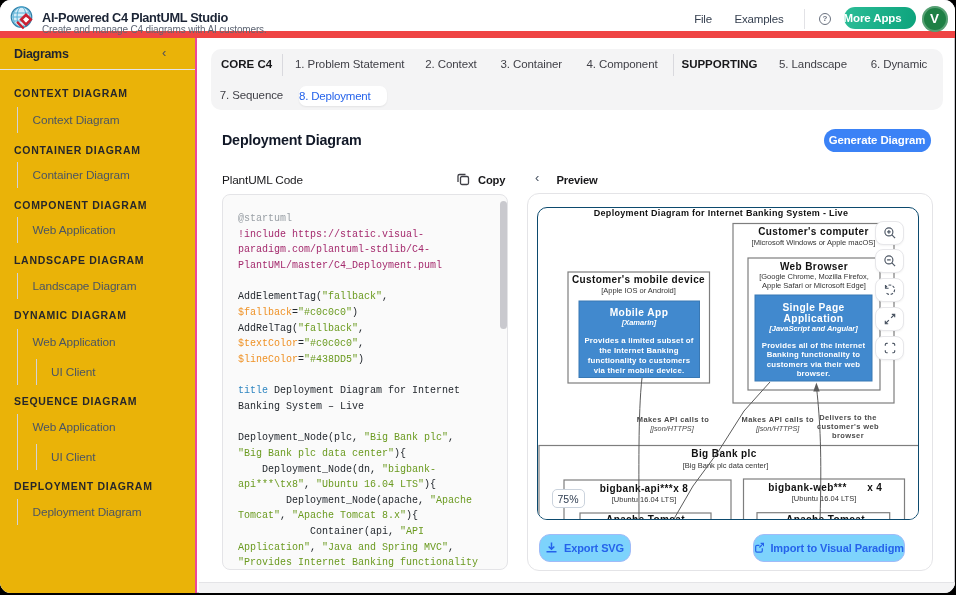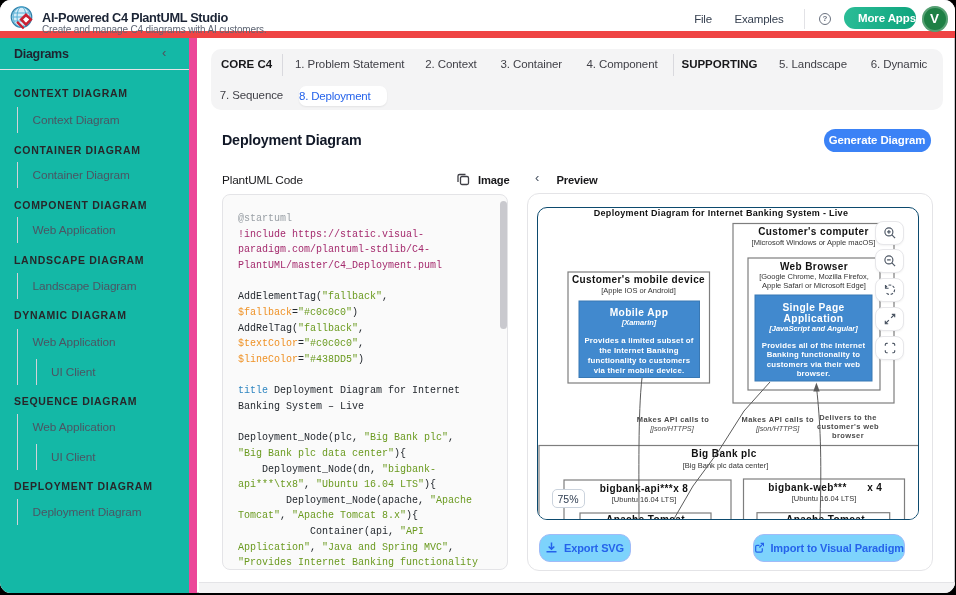--- a/index.html
+++ b/index.html
@@ -8,24 +8,24 @@
 .win{position:absolute;left:0;top:0;width:955px;height:593px;background:#fff;border-radius:11px;overflow:hidden;box-shadow:inset 0 0 0 1px #c6c6cb}
 .abs{position:absolute}
 .ctr{transform:translateX(-50%)}
 
 .header{position:absolute;left:0;top:0;width:100%;height:38px;background:#fff;border-bottom:7px solid #ef4444}
 .h-title{position:absolute;left:42px;top:10px;font-size:12.8px;font-weight:700;color:#1b2435;letter-spacing:-.35px}
 .h-sub{position:absolute;left:42px;top:24px;font-size:10px;color:#5f6674;letter-spacing:-.15px}
 .h-link{position:absolute;top:13px;font-size:11.5px;color:#374151;font-weight:500;letter-spacing:-.2px}
 .h-sep{position:absolute;left:804px;top:9px;width:1px;height:20px;background:#e2e2e6}
 .h-help{position:absolute;left:819px;top:13px;width:12px;height:12px;border:1.4px solid #6b7280;border-radius:50%;color:#6b7280;font-size:8px;font-weight:700;text-align:center;line-height:9px}
-.h-more{position:absolute;left:843.5px;top:6.5px;width:72.5px;height:22px;border-radius:11px;background:linear-gradient(100deg,#2bbd97 0%,#0da37c 100%);color:#fff;font-size:11.5px;font-weight:700;text-align:right;line-height:22px;letter-spacing:-.1px}
+.h-more{position:absolute;left:843.5px;top:6.5px;width:72.5px;height:22px;border-radius:11px;background:linear-gradient(100deg,#2bbd97 0%,#0da37c 100%);color:#fff;font-size:11.5px;font-weight:700;text-align:left;line-height:22px;letter-spacing:-.1px}
 .h-av{position:absolute;left:921.5px;top:5.5px;width:26px;height:26px;border-radius:50%;background:#1e8045;box-shadow:inset 0 0 0 2px rgba(255,255,255,.25);color:#fff;font-size:13.5px;font-weight:700;text-align:center;line-height:26px}
 
-.sidebar{position:absolute;left:0;top:38px;width:197px;height:555px;background:#14b8a6;border-right:8px solid #ec4899}
+.sidebar{position:absolute;left:0;top:38px;width:197px;height:555px;background:#eab308;border-right:2px solid #ec4899}
 .sb-head{position:absolute;left:0;top:0;width:100%;height:32px;border-bottom:1px solid #e4e4e7}
 .sb-title{position:absolute;left:14px;top:8px;font-size:12.5px;font-weight:700;color:#1f2430;letter-spacing:-.3px;line-height:16px}
 .sb-chev{position:absolute;left:162px;top:7px;font-size:13px;color:#52525b}
 .sb-sec{position:absolute;left:14px;font-size:10.5px;font-weight:700;color:#27272a;letter-spacing:.7px;white-space:nowrap;line-height:12px}
 .sb-item{position:absolute;left:32.5px;font-size:11.8px;color:#4b5563;white-space:nowrap;line-height:16px;letter-spacing:-.1px}
 .sb-item2{position:absolute;left:51px;font-size:11.8px;color:#4b5563;white-space:nowrap;line-height:16px;letter-spacing:-.1px}
 .sb-line{position:absolute;width:1px;background:#d2d2d8}
 
 .tabs{position:absolute;left:211px;top:49px;width:732px;height:61px;background:#f4f4f5;border-radius:10px}
 .tab{position:absolute;font-size:11.5px;color:#3f3f46;white-space:nowrap;line-height:14px;letter-spacing:-.1px}
@@ -125,21 +125,21 @@
   </div>
 
   <div class="heading">Deployment Diagram</div>
   <div class="genbtn">Generate Diagram</div>
 
   <div class="lab" style="left:222px;top:172.5px;font-weight:500">PlantUML Code</div>
   <svg class="abs" style="left:456px;top:172px" width="14" height="14" viewBox="0 0 14 14" fill="none" stroke="#3f3f46" stroke-width="1.3">
     <rect x="4.5" y="4.5" width="8" height="8" rx="1.5"></rect>
     <path d="M9.5 2.5 h-6 a1.5 1.5 0 0 0 -1.5 1.5 v6"></path>
   </svg>
-  <div class="lab" style="left:478px;top:172.5px;font-weight:700;font-size:11.2px">Image</div>
+  <div class="lab" style="left:478px;top:172.5px;font-weight:700;font-size:11.2px">Copy</div>
   <div class="lab ctr" style="left:537px;top:171px;font-size:13px;color:#4b5563;font-weight:400">‹</div>
   <div class="lab ctr" style="left:577px;top:172.5px;font-weight:600;font-size:11.2px">Preview</div>
 
   <div class="code">
 <pre><span class="cg">@startuml</span>
 <span class="cm">!include https://static.visual-
 paradigm.com/plantuml-stdlib/C4-
 PlantUML/master/C4_Deployment.puml</span>
 
 AddElementTag(<span class="cs">"fallback"</span>,

